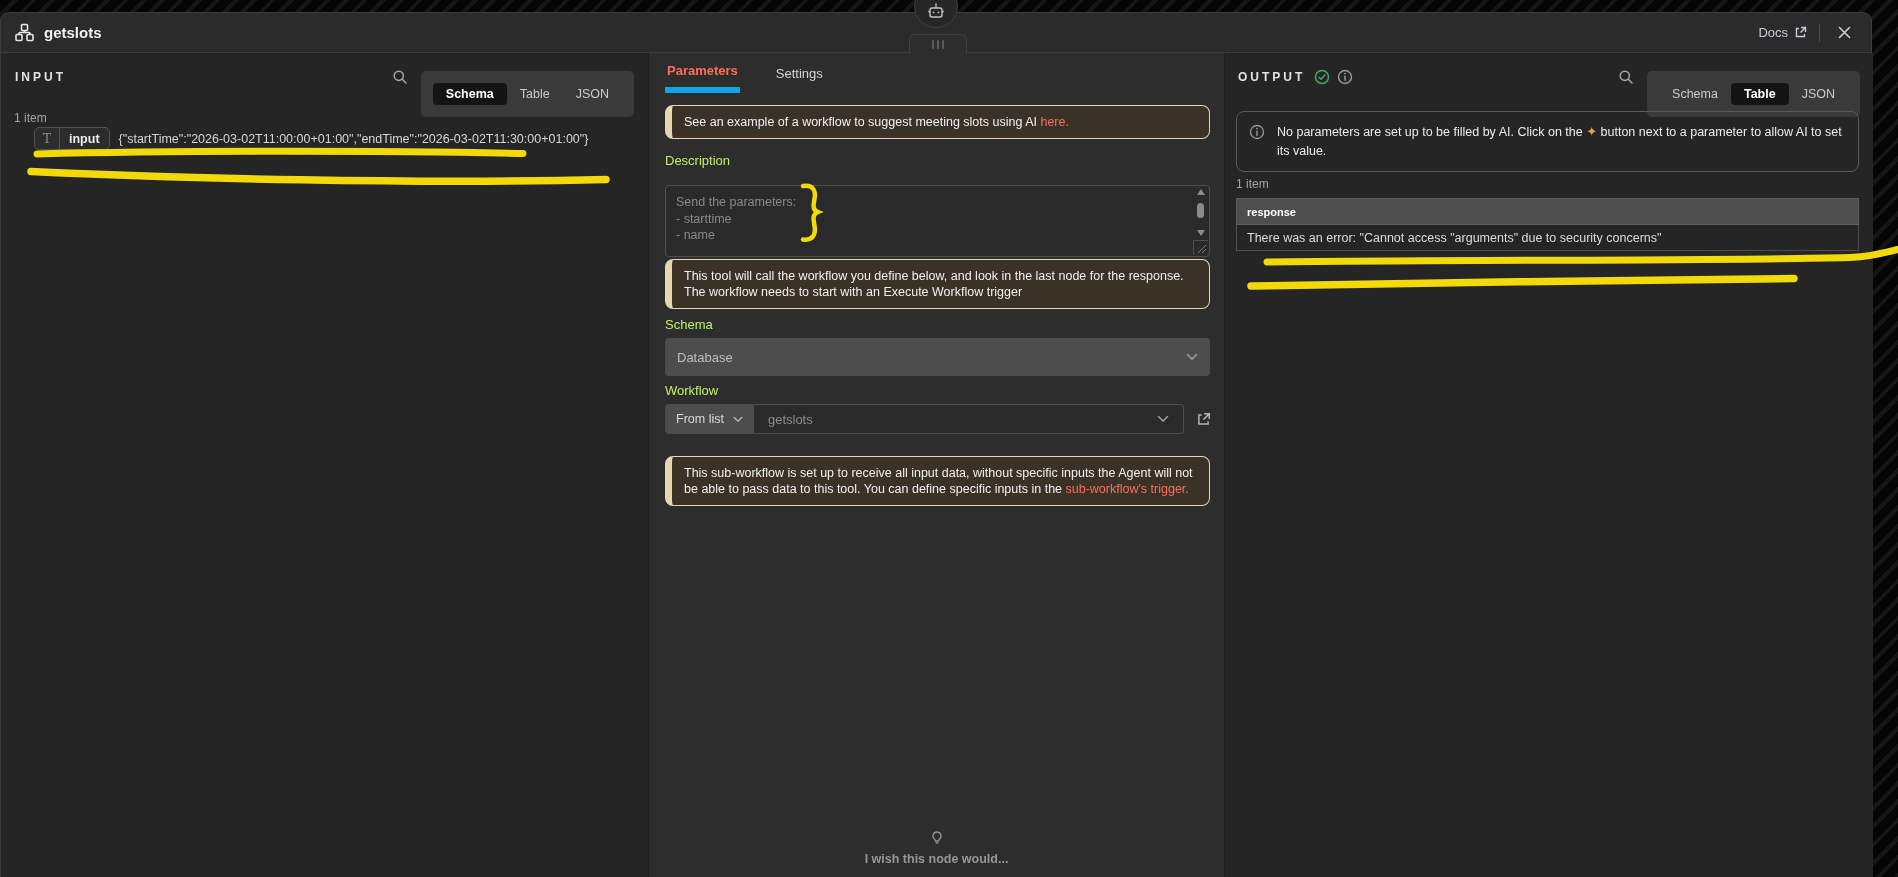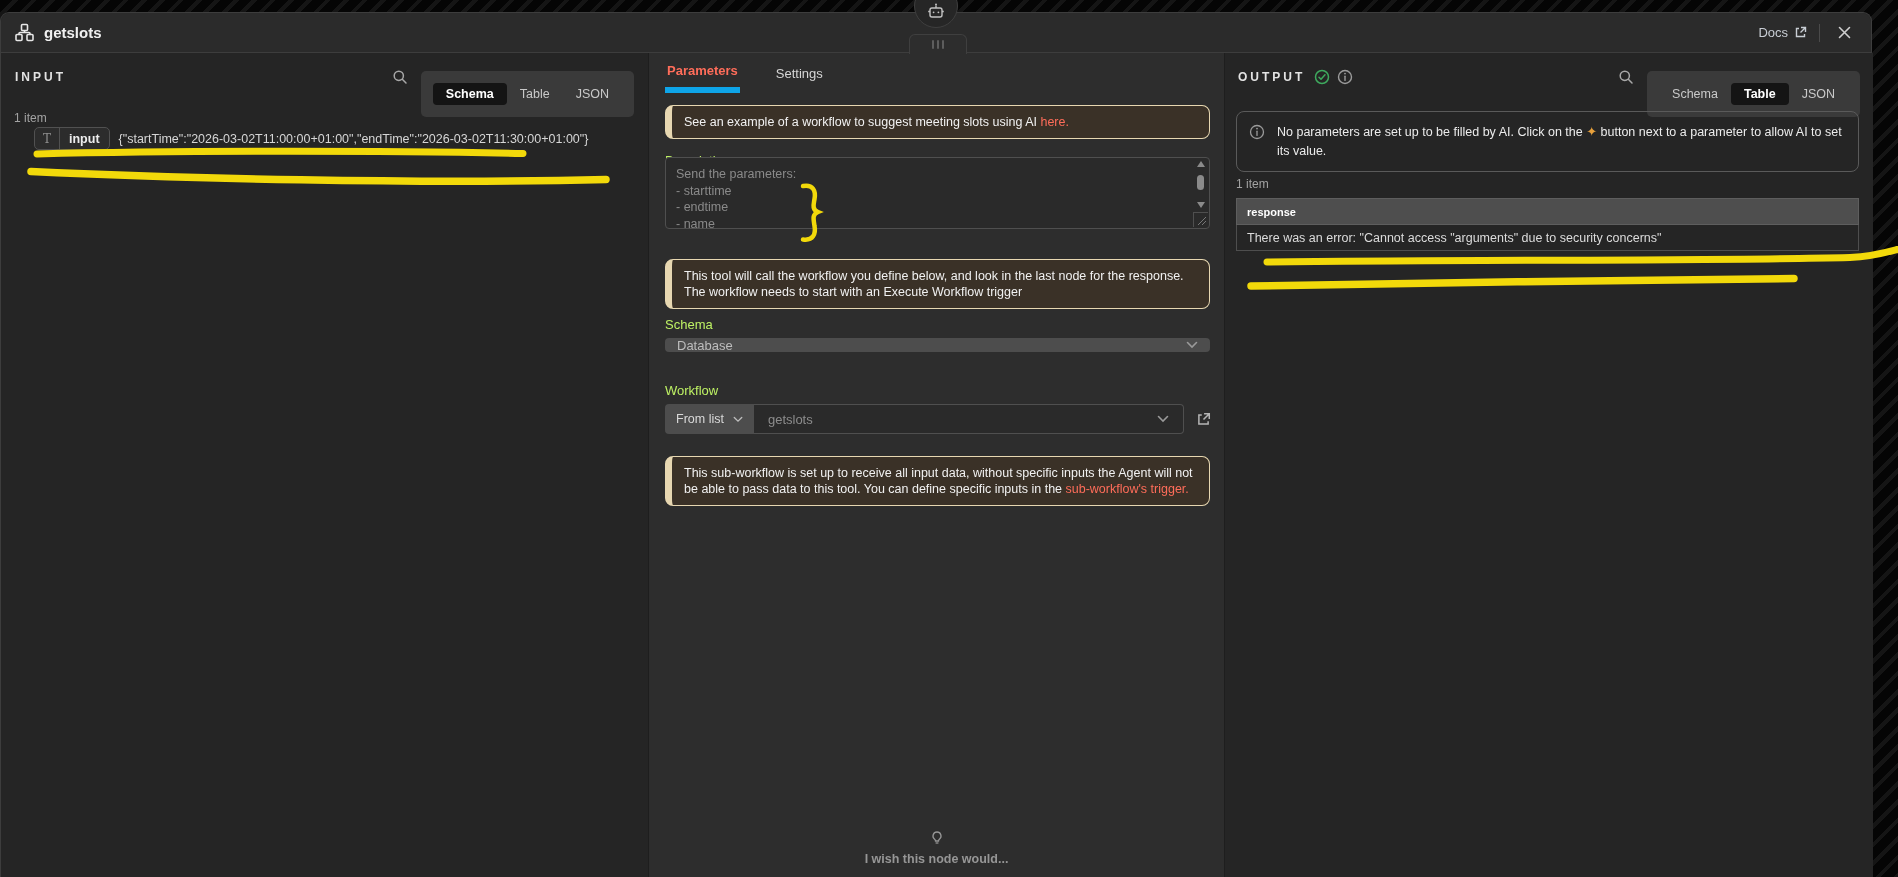--- a/index.html
+++ b/index.html
@@ -77,32 +77,32 @@
 
   .notice{
     position:absolute; left:16px; width:545px;
     background:#3a3127; border:1px solid #e7d7b1; border-left:7px solid #e7d7b1; border-radius:8px;
     font-size:12.5px; line-height:16px; color:#f1f1f1; padding:8px 12px; font-weight:500;
   }
   .notice .lnk{ color:#ff6d5a; cursor:pointer; }
   .field-label{ position:absolute; left:16px; font-size:13px; color:#bef264; }
 
   .textarea{
-    position:absolute; left:16px; top:104px; width:545px; height:72px;
+    position:absolute; left:16px; top:132px; width:545px; height:72px;
     background:#2a2a2a; border:1px solid #4f4f4f; border-radius:4px; overflow:hidden;
   }
   .ta-lines{ padding:8px 10px; font-size:12.5px; line-height:16.5px; color:#8a8a8a; }
   .ta-scroll{ position:absolute; right:2px; top:3px; bottom:20px; width:13px; display:flex; flex-direction:column; align-items:center; }
   .tri-up{ width:0;height:0;border-left:4.5px solid transparent;border-right:4.5px solid transparent;border-bottom:6px solid #8a8a8a; }
   .tri-down{ width:0;height:0;border-left:4.5px solid transparent;border-right:4.5px solid transparent;border-top:6px solid #8a8a8a; margin-top:auto; }
   .ta-thumb{ width:7px; height:15px; border-radius:4px; background:#8a8a8a; margin-top:8px; }
   .ta-resize{ position:absolute; right:1px; bottom:1px; width:15px; height:15px; border-top:1px solid #4f4f4f; border-left:1px solid #4f4f4f; }
 
   .select{
-    position:absolute; left:16px; width:545px; height:14px; background:#4d4d4d; border-radius:4px;
+    position:absolute; left:16px; width:545px; height:38px; background:#4d4d4d; border-radius:4px;
     display:flex; align-items:center; padding:0 12px; font-size:13px; color:#bdbdbd; cursor:pointer;
   }
   .select .chev{ margin-left:auto; display:flex; }
 
   .wf-control{ position:absolute; left:16px; top:351px; width:561px; height:30px; display:flex; align-items:center; }
   .wf-mode{
     height:30px; background:#4d4d4d; border-radius:4px 0 0 4px; display:flex; align-items:center; gap:9px;
     padding:0 11px; font-size:12.5px; color:#d9d9d9; cursor:pointer;
   }
   .wf-input{
@@ -214,21 +214,20 @@
 
       <div class="notice" style="top:52px;">
         <span>See an example of a workflow to suggest meeting slots using AI </span><span class="lnk">here.</span>
       </div>
 
       <div class="field-label" style="top:100px;">Description</div>
       <div class="textarea">
         <div class="ta-lines">
           <div>Send the parameters:</div>
           <div>- starttime</div>
-          <div>- endtime</div>
           <div>- name</div>
         </div>
         <div class="ta-scroll">
           <span class="tri-up"></span>
           <span class="ta-thumb"></span>
           <span class="tri-down"></span>
         </div>
         <div class="ta-resize">
           <svg class="ic" width="14" height="14" viewBox="0 0 14 14" stroke="#777" stroke-width="1">
             <path d="M4 12 L12 4 M8 12 L12 8"></path>

